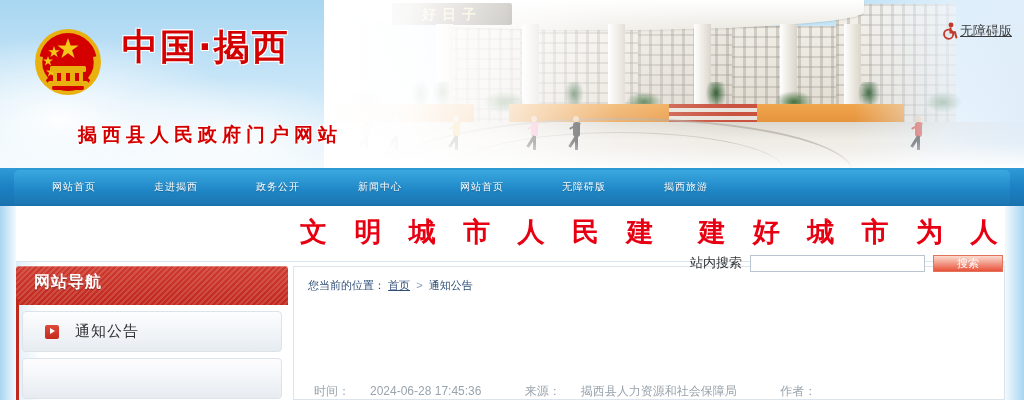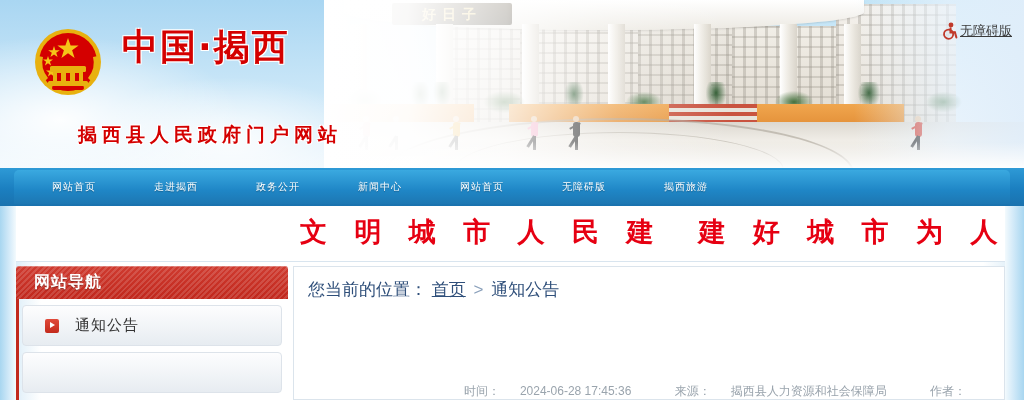--- a/index.html
+++ b/index.html
@@ -147,21 +147,21 @@
   .searchrow .sbox{ width:175px; height:17px; border:1px solid #b9c6d2; background:#fff; }
   .searchrow .sbtn{ width:70px; height:17px; border:1px solid #e0735a;
       background:linear-gradient(180deg,#fbdcd0,#e8523a); color:#fff; font-size:11px;
       line-height:15px; text-align:center; }
 
   
   .sep{ position:absolute; left:16px; top:261px; width:989px; height:1px; background:#d9e5ef; }
 
   
   .sidebar{ position:absolute; left:16px; top:266px; width:272px; }
-  .sb-head{ position:relative; height:33px; border-radius:3px 3px 0 0; overflow:hidden;
+  .sb-head{ position:relative; height:39px; border-radius:3px 3px 0 0; overflow:hidden;
       background:
         repeating-linear-gradient(135deg, rgba(255,255,255,.14) 0 2px, rgba(0,0,0,0) 2px 4px),
         linear-gradient(180deg,#cf3b30 0%,#c1281d 100%);
       box-shadow:inset 0 1px 0 rgba(255,255,255,.3);font-family:Liberation Serif, serif; }
   .sb-head span{ position:absolute; left:18px; top:6px; font-size:16px; font-weight:700; color:#fff;
       letter-spacing:1px; text-shadow:0 1px 1px rgba(0,0,0,.3); }
   .sb-item{ position:relative; height:41px; margin:6px 6px 0 6px;
       background:linear-gradient(180deg,#fdfdfe 0%,#f1f4f7 55%,#e7ecf1 100%);
       border:1px solid #dde3ea; border-radius:4px; display:flex; align-items:center; }
   .sb-item .ico{ width:14px; height:14px; margin-left:22px; margin-right:16px;
@@ -170,26 +170,26 @@
   .sb-item .ico::after{ content:""; position:absolute; left:5px; top:3.5px;
       border-left:5px solid #fff; border-top:3.5px solid transparent; border-bottom:3.5px solid transparent; }
   .sb-item .lbl{ font-size:15px; color:#333; letter-spacing:1px; }
 
   
   .rail{ position:absolute; left:16px; top:299px; width:3px; height:101px; background:#c1281d; }
 
   
   .content{ position:absolute; left:293px; top:266px; width:712px; height:134px;
       background:#fff; border:1px solid #dbe4ec; border-top:1px solid #dbe4ec; }
-  .crumb{ position:absolute; left:14px; top:11px; font-size:17px; color:#2f4f7a; white-space:nowrap; }
+  .crumb{ position:absolute; left:14px; top:11px; font-size:11px; color:#2f4f7a; white-space:nowrap; }
   .crumb .lk{ color:#2f4f7a; }
   .crumb .sepc{ color:#8aa0bb; margin:0 3px; }
   .title{ position:absolute; left:0; top:42px; width:712px; text-align:center;
       font-size:22px; font-weight:700; color:#1a5fa8; letter-spacing:.5px; white-space:nowrap; }
-  .meta{ position:absolute; left:0; top:116px; width:712px; text-align:right;
+  .meta{ position:absolute; left:0; top:116px; width:712px; text-align:left;
       font-size:12px; color:#9aa4ad; white-space:nowrap; }
   .meta span{ margin:0 10px; }
 </style>
 </head>
 <body>
 
 <div id="page">
 
   <div class="banner">
     <div class="sky"></div>
@@ -342,20 +342,25 @@
     <a href="#">揭西旅游</a>
   </nav>
 
   <div class="bodywrap"></div>
   <div class="edgeL"></div>
   <div class="edgeR"></div>
 
   <div class="sloganband"></div>
   <div class="slogan">文 明 城 市 人 民 建　建 好 城 市 为 人 民</div>
 
+  <div class="searchrow">
+    <span class="slabel">站内搜索</span>
+    <input class="sbox" type="text" placeholder="" style="">
+    <div class="sbtn">搜索</div>
+  </div>
   <div class="sep"></div>
 
   <aside class="sidebar">
     <div class="sb-head">
       <span>网站导航</span>
     </div>
     <div class="sb-item">
       <span class="ico"></span>
       <span class="lbl">通知公告</span>
     </div>

